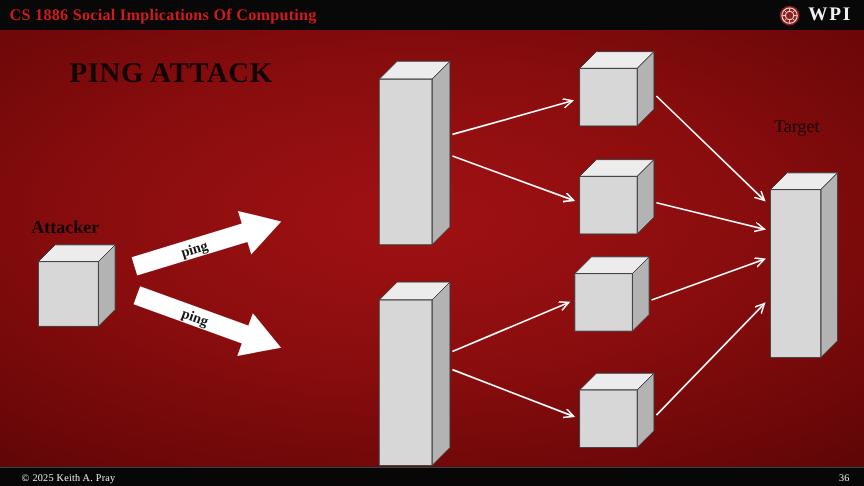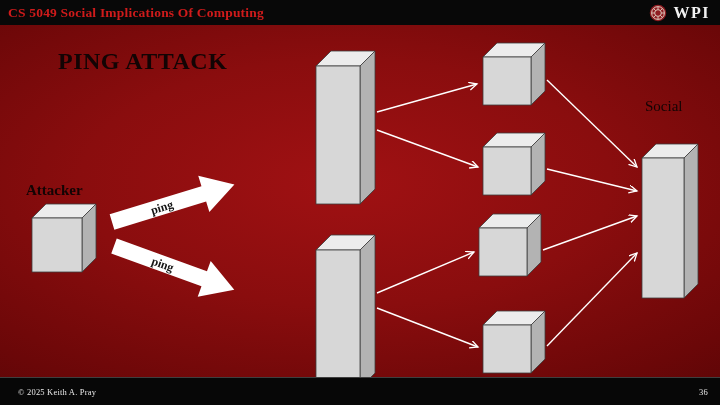--- a/index.html
+++ b/index.html
@@ -27,21 +27,21 @@
   .title {
     position:absolute; left:58px; top:48px; z-index:4;
     font-size:24px; font-weight:bold; letter-spacing:.5px;
     color:var(--label-text, #120404);
   }
   .node-label { position:absolute; z-index:4; font-size:15px; color:var(--label-text, #120404); }
   .attacker-label { left:26px; top:182px;font-weight:bold; }
   .target-label  { left:645px; top:98px; }
 
   .bottombar {
-    position:absolute; left:0; right:0; bottom:0; height:28px;
+    position:absolute; left:0; right:0; bottom:0; height:16px;
     background:#070707; border-top:1px solid #3f3f3f;
     display:flex; align-items:center; justify-content:space-between;
     padding:0 12px 0 18px; z-index:5;
   }
   .copyright, .page-num { color:var(--footer-text, #e8e8e8); font-size:8.5px; letter-spacing:.2px; }
 
   .face-front { fill:var(--cube-front, #d7d7d7); stroke:var(--cube-stroke, #3c3c3c); stroke-width:.8; }
   .face-top   { fill:var(--cube-top, #ececec);   stroke:var(--cube-stroke, #3c3c3c); stroke-width:.8; }
   .face-right { fill:var(--cube-side, #b3b3b3);  stroke:var(--cube-stroke, #3c3c3c); stroke-width:.8; }
 
@@ -121,21 +121,21 @@
     </g>
 
     <g>
       <polygon class="face-top" points="642,158 656,144 698,144 684,158"></polygon>
       <polygon class="face-right" points="684,158 698,144 698,284 684,298"></polygon>
       <rect class="face-front" x="642" y="158" width="42" height="140"></rect>
     </g>
   </svg>
 
   <header class="topbar">
-    <span class="course-title">CS 5049 Social Implications Of Computing</span>
+    <span class="course-title">CS 1886 Social Implications Of Computing</span>
     <span class="logo">
       <svg viewBox="0 0 24 24" width="18" height="18">
         <circle cx="12" cy="12" r="11" fill="#8f1d22"></circle>
         <circle cx="12" cy="12" r="8.5" fill="none" stroke="#e8e0d0" stroke-width="1.2"></circle>
         <circle cx="12" cy="12" r="4.5" fill="none" stroke="#e8e0d0" stroke-width="1.2"></circle>
         <g stroke="#e8e0d0" stroke-width="1.1">
           <line x1="17" y1="12" x2="20" y2="12"></line>
           <line x1="12" y1="17" x2="12" y2="20"></line>
           <line x1="7" y1="12" x2="4" y2="12"></line>
           <line x1="12" y1="7" x2="12" y2="4"></line>
@@ -144,20 +144,20 @@
           <line x1="15.5" y1="8.5" x2="17.6" y2="6.4"></line>
           <line x1="8.5" y1="15.5" x2="6.4" y2="17.6"></line>
         </g>
       </svg>
       <span class="wpi-text">WPI</span>
     </span>
   </header>
 
   <h1 class="title">PING ATTACK</h1>
   <span class="node-label attacker-label">Attacker</span>
-  <span class="node-label target-label">Social</span>
+  <span class="node-label target-label">Target</span>
 
   <footer class="bottombar">
     <span class="copyright">© 2025 Keith A. Pray</span>
     <span class="page-num">36</span>
   </footer>
 
 </div>
 
 </body></html>

